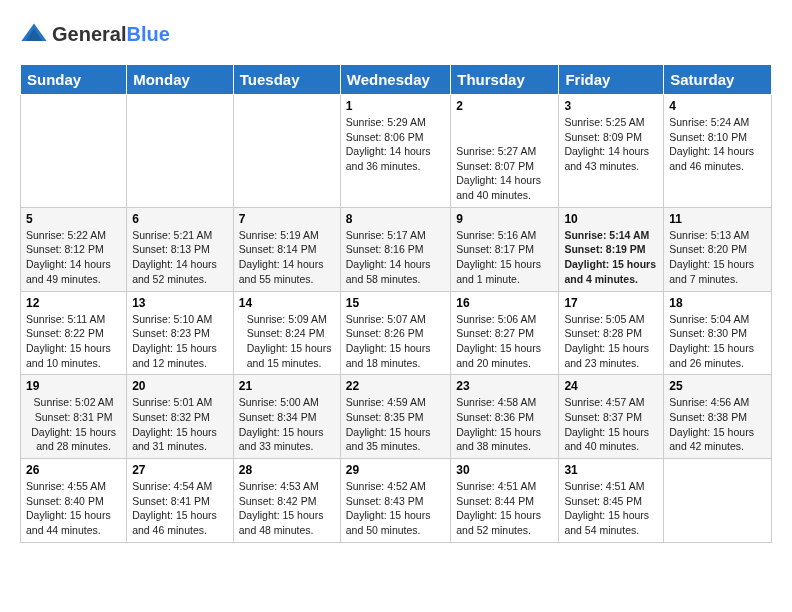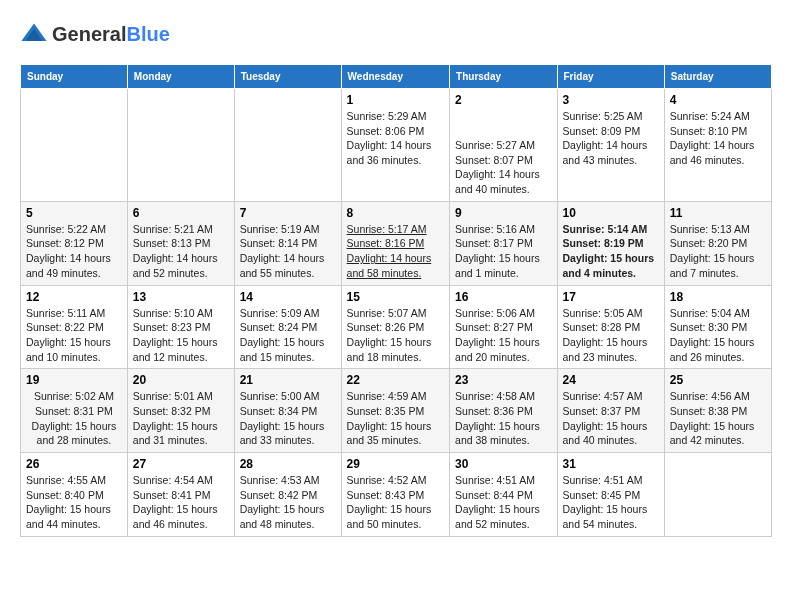--- a/index.html
+++ b/index.html
@@ -55,21 +55,21 @@
     .calendar {
       width: 100%;
       border-collapse: collapse;
       font-size: 11px;
     }
     .calendar th {
       background: #2575c4;
       color: #fff;
       text-align: left;
       padding: 6px 6px;
-      font-size: 10px;
+      font-size: 15px;
       font-weight: bold;
       border: 1px solid #fff;
     }
     .calendar td {
       border: 1px solid #ccc;
       vertical-align: top;
       padding: 4px 5px;
       width: 113px;
       min-height: 80px;
       background: #fff;
@@ -164,21 +164,21 @@
 Daylight: 14 hours and 52 minutes.</div>
         </td>
         <td>
           <span class="day-num">7</span>
           <div class="day-info" style="white-space: pre-line;">Sunrise: 5:19 AM
 Sunset: 8:14 PM
 Daylight: 14 hours and 55 minutes.</div>
         </td>
         <td>
           <span class="day-num">8</span>
-          <div class="day-info" style="white-space: pre-line; text-decoration: underline;">Sunrise: 5:17 AM
+          <div class="day-info" style="white-space: pre-line;">Sunrise: 5:17 AM
 Sunset: 8:16 PM
 Daylight: 14 hours and 58 minutes.</div>
         </td>
         <td>
           <span class="day-num">9</span>
           <div class="day-info" style="white-space: pre-line;">Sunrise: 5:16 AM
 Sunset: 8:17 PM
 Daylight: 15 hours and 1 minute.</div>
         </td>
         <td>
@@ -202,21 +202,21 @@
 Daylight: 15 hours and 10 minutes.</div>
         </td>
         <td>
           <span class="day-num">13</span>
           <div class="day-info" style="white-space: pre-line;">Sunrise: 5:10 AM
 Sunset: 8:23 PM
 Daylight: 15 hours and 12 minutes.</div>
         </td>
         <td>
           <span class="day-num">14</span>
-          <div class="day-info" style="white-space: pre-line;">Sunrise: 5:09 AM
+          <div class="day-info" style="white-space: pre-line; margin-left: 8px;">Sunrise: 5:09 AM
 Sunset: 8:24 PM
 Daylight: 15 hours and 15 minutes.</div>
         </td>
         <td>
           <span class="day-num">15</span>
           <div class="day-info" style="white-space: pre-line;">Sunrise: 5:07 AM
 Sunset: 8:26 PM
 Daylight: 15 hours and 18 minutes.</div>
         </td>
         <td>

